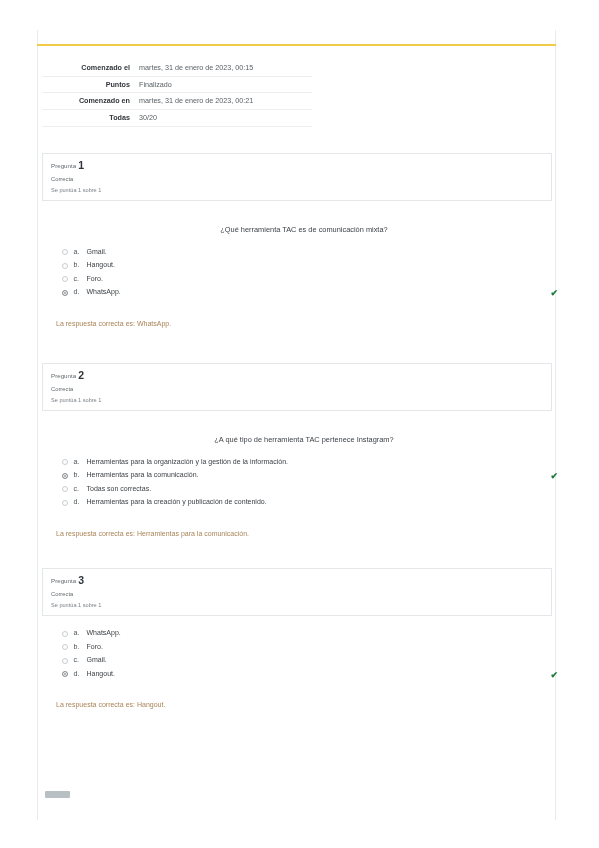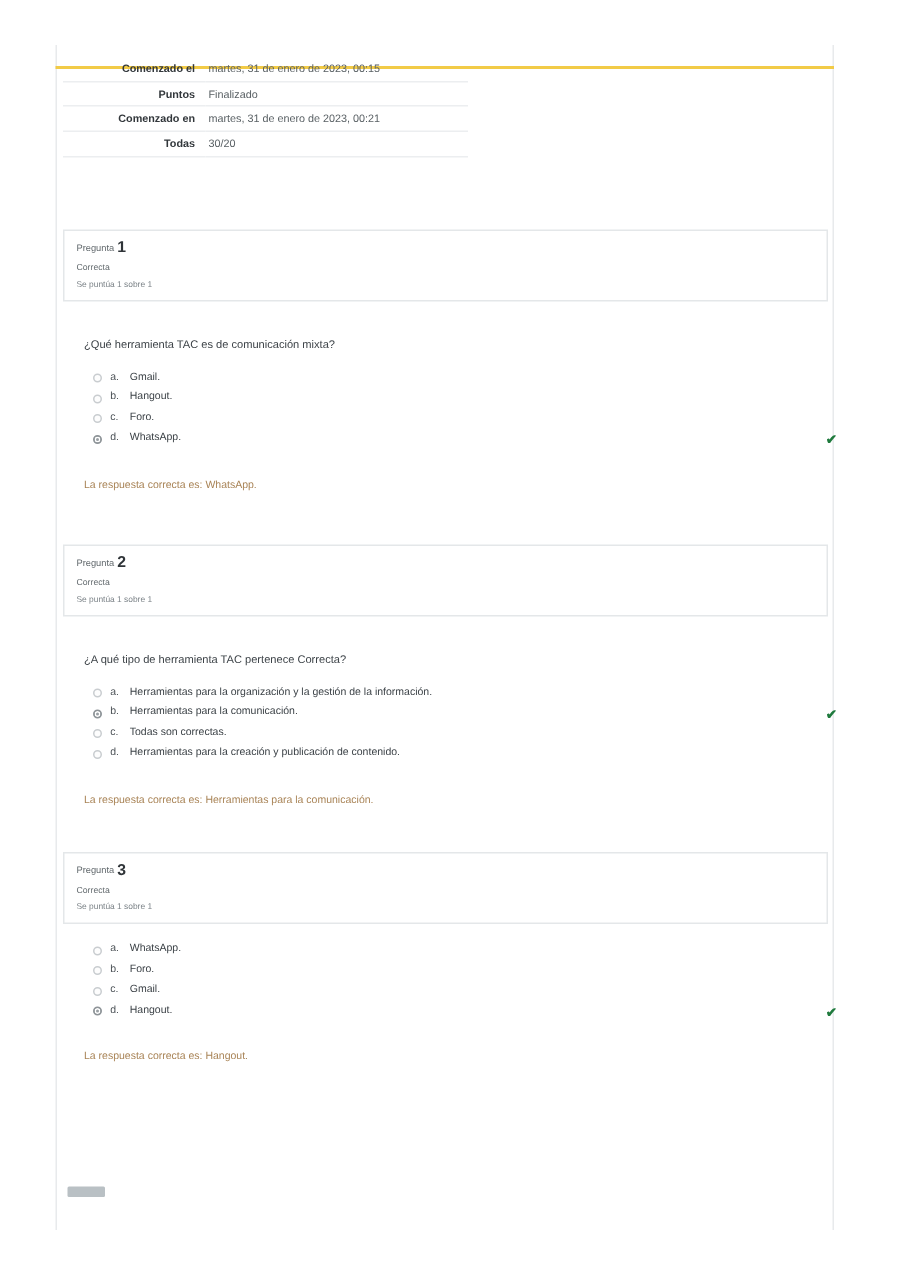--- a/index.html
+++ b/index.html
@@ -33,21 +33,21 @@
     top: 44px;
     width: 519px;
     height: 2px;
     background: #f2cb47;
   }
 
   
   #summary {
     position: absolute;
     left: 42px;
-    top: 38px;
+    top: 60px;
     width: 510px;
   }
   #summary table {
     border-collapse: collapse;
     width: 270px;
     table-layout: fixed;
   }
   #summary tr { }
   #summary td {
     border-bottom: 1px solid #eceef0;
@@ -105,20 +105,21 @@
     font-size: 5.6px;
     color: #7b8287;
     line-height: 1.1;
   }
 
   .qtext {
     font-size: 7.4px;
     color: #3c4247;
     margin: 24px 0 0 14px;
     line-height: 1.3;
+    text-align: center;
   }
 
   .answers {
     margin: 13px 0 0 20px;
     position: relative;
   }
   .ans {
     display: flex;
     align-items: flex-start;
     height: 13.5px;
@@ -240,21 +241,21 @@
         </div>
       </div>
       <div class="feedback">La respuesta correcta es: WhatsApp.</div>
     </div>
     <div class="qblock" style="top: 363px;">
       <div class="qhead">
         <div class="line1"><span>Pregunta</span><span class="qnum">2</span></div>
         <div class="state">Correcta</div>
         <div class="marks">Se puntúa 1 sobre 1</div>
       </div>
-      <div class="qtext">¿A qué tipo de herramienta TAC pertenece Correcta?</div>
+      <div class="qtext">¿A qué tipo de herramienta TAC pertenece Instagram?</div>
       <div class="answers">
         <div class="ans">
           <span class="radio"></span>
           <span class="ltr">a.</span>
           <span class="atext">Herramientas para la organización y la gestión de la información.</span>
         </div>
         <div class="ans">
           <span class="radio sel"></span>
           <span class="ltr">b.</span>
           <span class="atext">Herramientas para la comunicación.</span>

